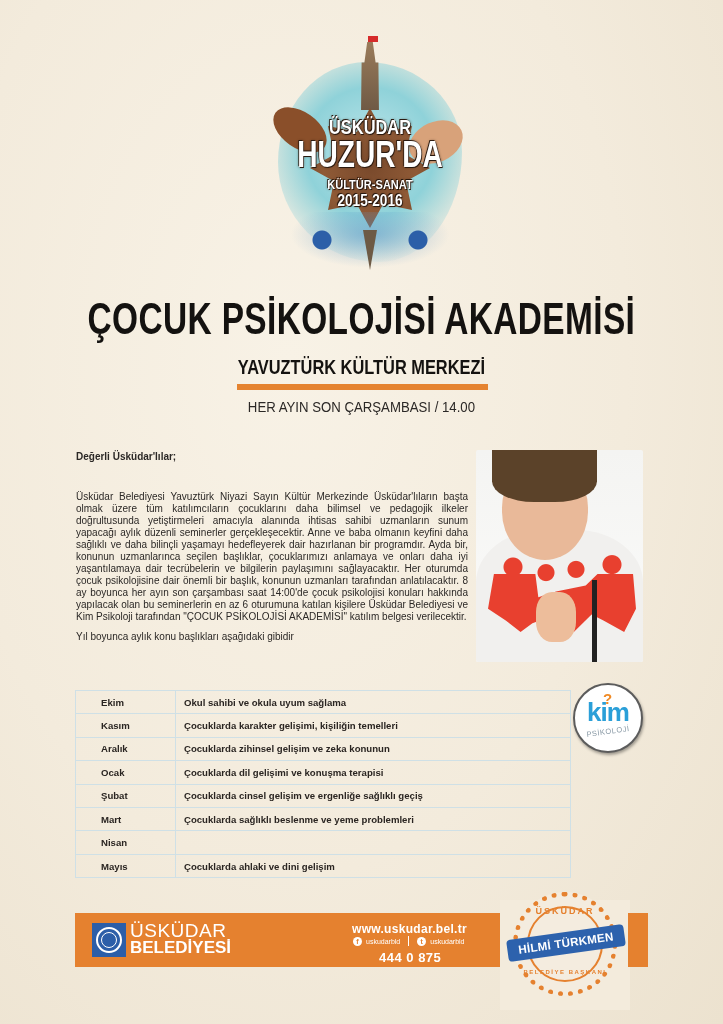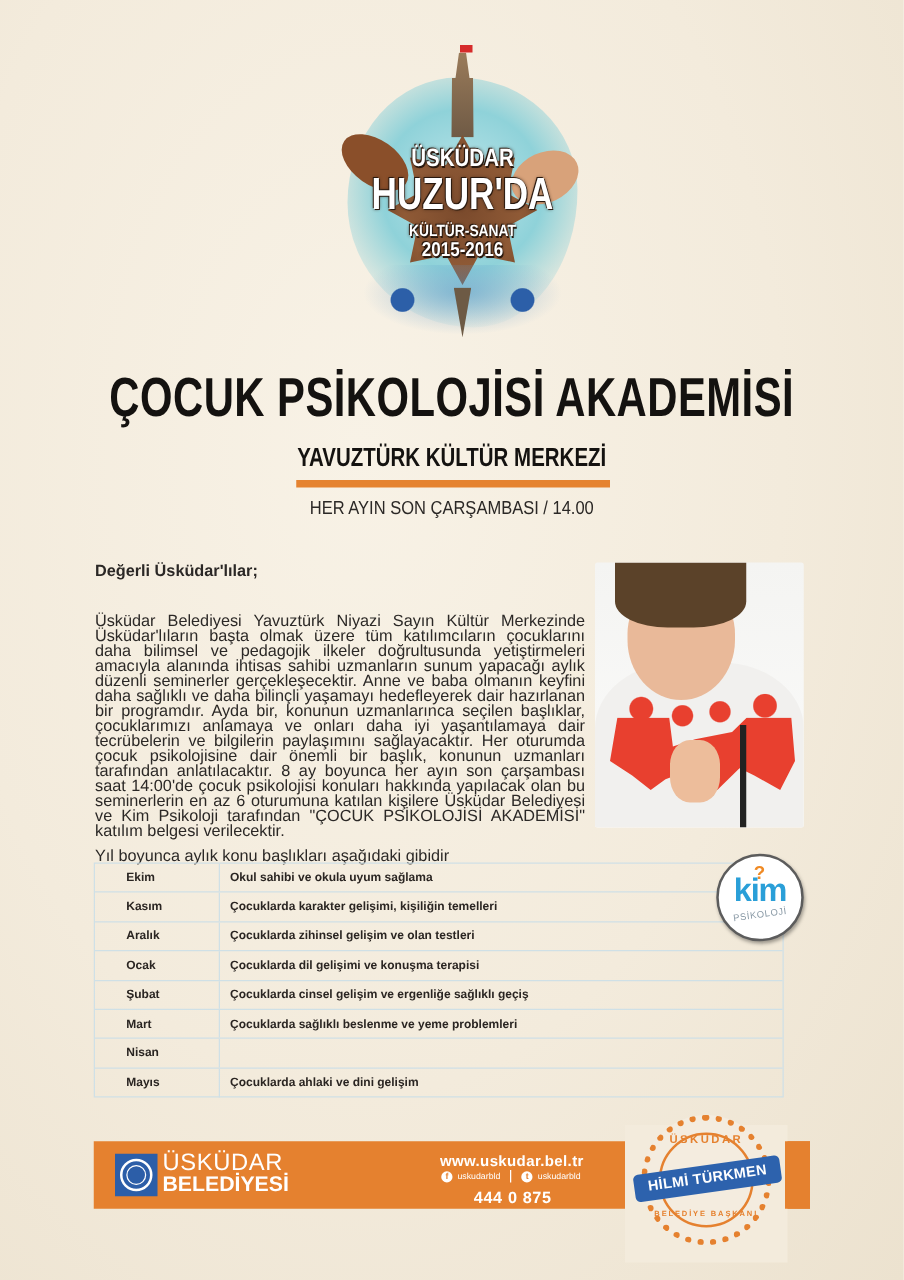--- a/index.html
+++ b/index.html
@@ -87,21 +87,21 @@
     .schedule {
       left: 0; width: 723px; top: 398px; text-align: center;
       font-family: "Liberation Sans", sans-serif;
       font-size: 15px; line-height: 18px; color: #2b2826;
       transform: scaleX(0.88); transform-origin: 361px 0;
     }
 
     
     .body-text {
       left: 76px; top: 451px; width: 392px;
-      font-family: "Liberation Sans", sans-serif; font-size: 13px; line-height: 12px; color: #2b2826;
+      font-family: "Liberation Sans", sans-serif; font-size: 10px; line-height: 12px; color: #2b2826;
     }
     .greeting { font-weight: bold; margin-bottom: 12px; }
     .paragraph { text-align: justify; margin-top: 28px; }
     .closing { margin-top: 8px; }
 
     
     .photo {
       left: 476px; top: 450px; width: 167px; height: 212px; overflow: hidden;
       background: linear-gradient(#f4f4f2, #fbfbfa);
       border-radius: 2px;
@@ -120,21 +120,21 @@
     .photo .bodies {
       position: absolute; left: 12px; top: 124px; width: 148px; height: 58px;
       background: #e8402f;
       clip-path: polygon(4% 0, 32% 0, 34% 40%, 46% 30%, 66% 20%, 74% 0, 98% 0, 100% 60%, 92% 100%, 78% 80%, 70% 70%, 58% 100%, 46% 70%, 30% 85%, 22% 100%, 12% 80%, 0 60%);
     }
     .photo .hand { position: absolute; left: 60px; top: 142px; width: 40px; height: 50px; background: #edbd9b; border-radius: 40%; }
     .photo .scissors { position: absolute; left: 116px; top: 130px; width: 5px; height: 82px; background: #222; }
 
     
     .table {
-      left: 75px; top: 690px; width: 552px; height: 188px;
+      left: 75px; top: 690px; width: 496px; height: 188px;
       border: 1px solid #cfe0e6;
     }
     .row {
       position: relative; height: 23.4px; border-bottom: 1px solid #cfe0e6;
       display: flex; align-items: center;
       font-family: "Liberation Sans", sans-serif; font-size: 9.6px; font-weight: bold; color: #2a2522;
     }
     .row:last-child { border-bottom: none; }
     .row .month { width: 100px; padding-left: 25px; height: 100%; display: flex; align-items: center; border-right: 1px solid #cfe0e6; }
     .row .topic { padding-left: 8px; }
@@ -259,21 +259,21 @@
   <div class="row">
     <div class="month">Ekim</div>
     <div class="topic">Okul sahibi ve okula uyum sağlama</div>
   </div>
   <div class="row">
     <div class="month">Kasım</div>
     <div class="topic">Çocuklarda karakter gelişimi, kişiliğin temelleri</div>
   </div>
   <div class="row">
     <div class="month">Aralık</div>
-    <div class="topic">Çocuklarda zihinsel gelişim ve olan testleri</div>
+    <div class="topic">Çocuklarda zihinsel gelişim ve zeka konunun</div>
   </div>
   <div class="row">
     <div class="month">Ocak</div>
     <div class="topic">Çocuklarda dil gelişimi ve konuşma terapisi</div>
   </div>
   <div class="row">
     <div class="month">Şubat</div>
     <div class="topic">Çocuklarda cinsel gelişim ve ergenliğe sağlıklı geçiş</div>
   </div>
   <div class="row">

